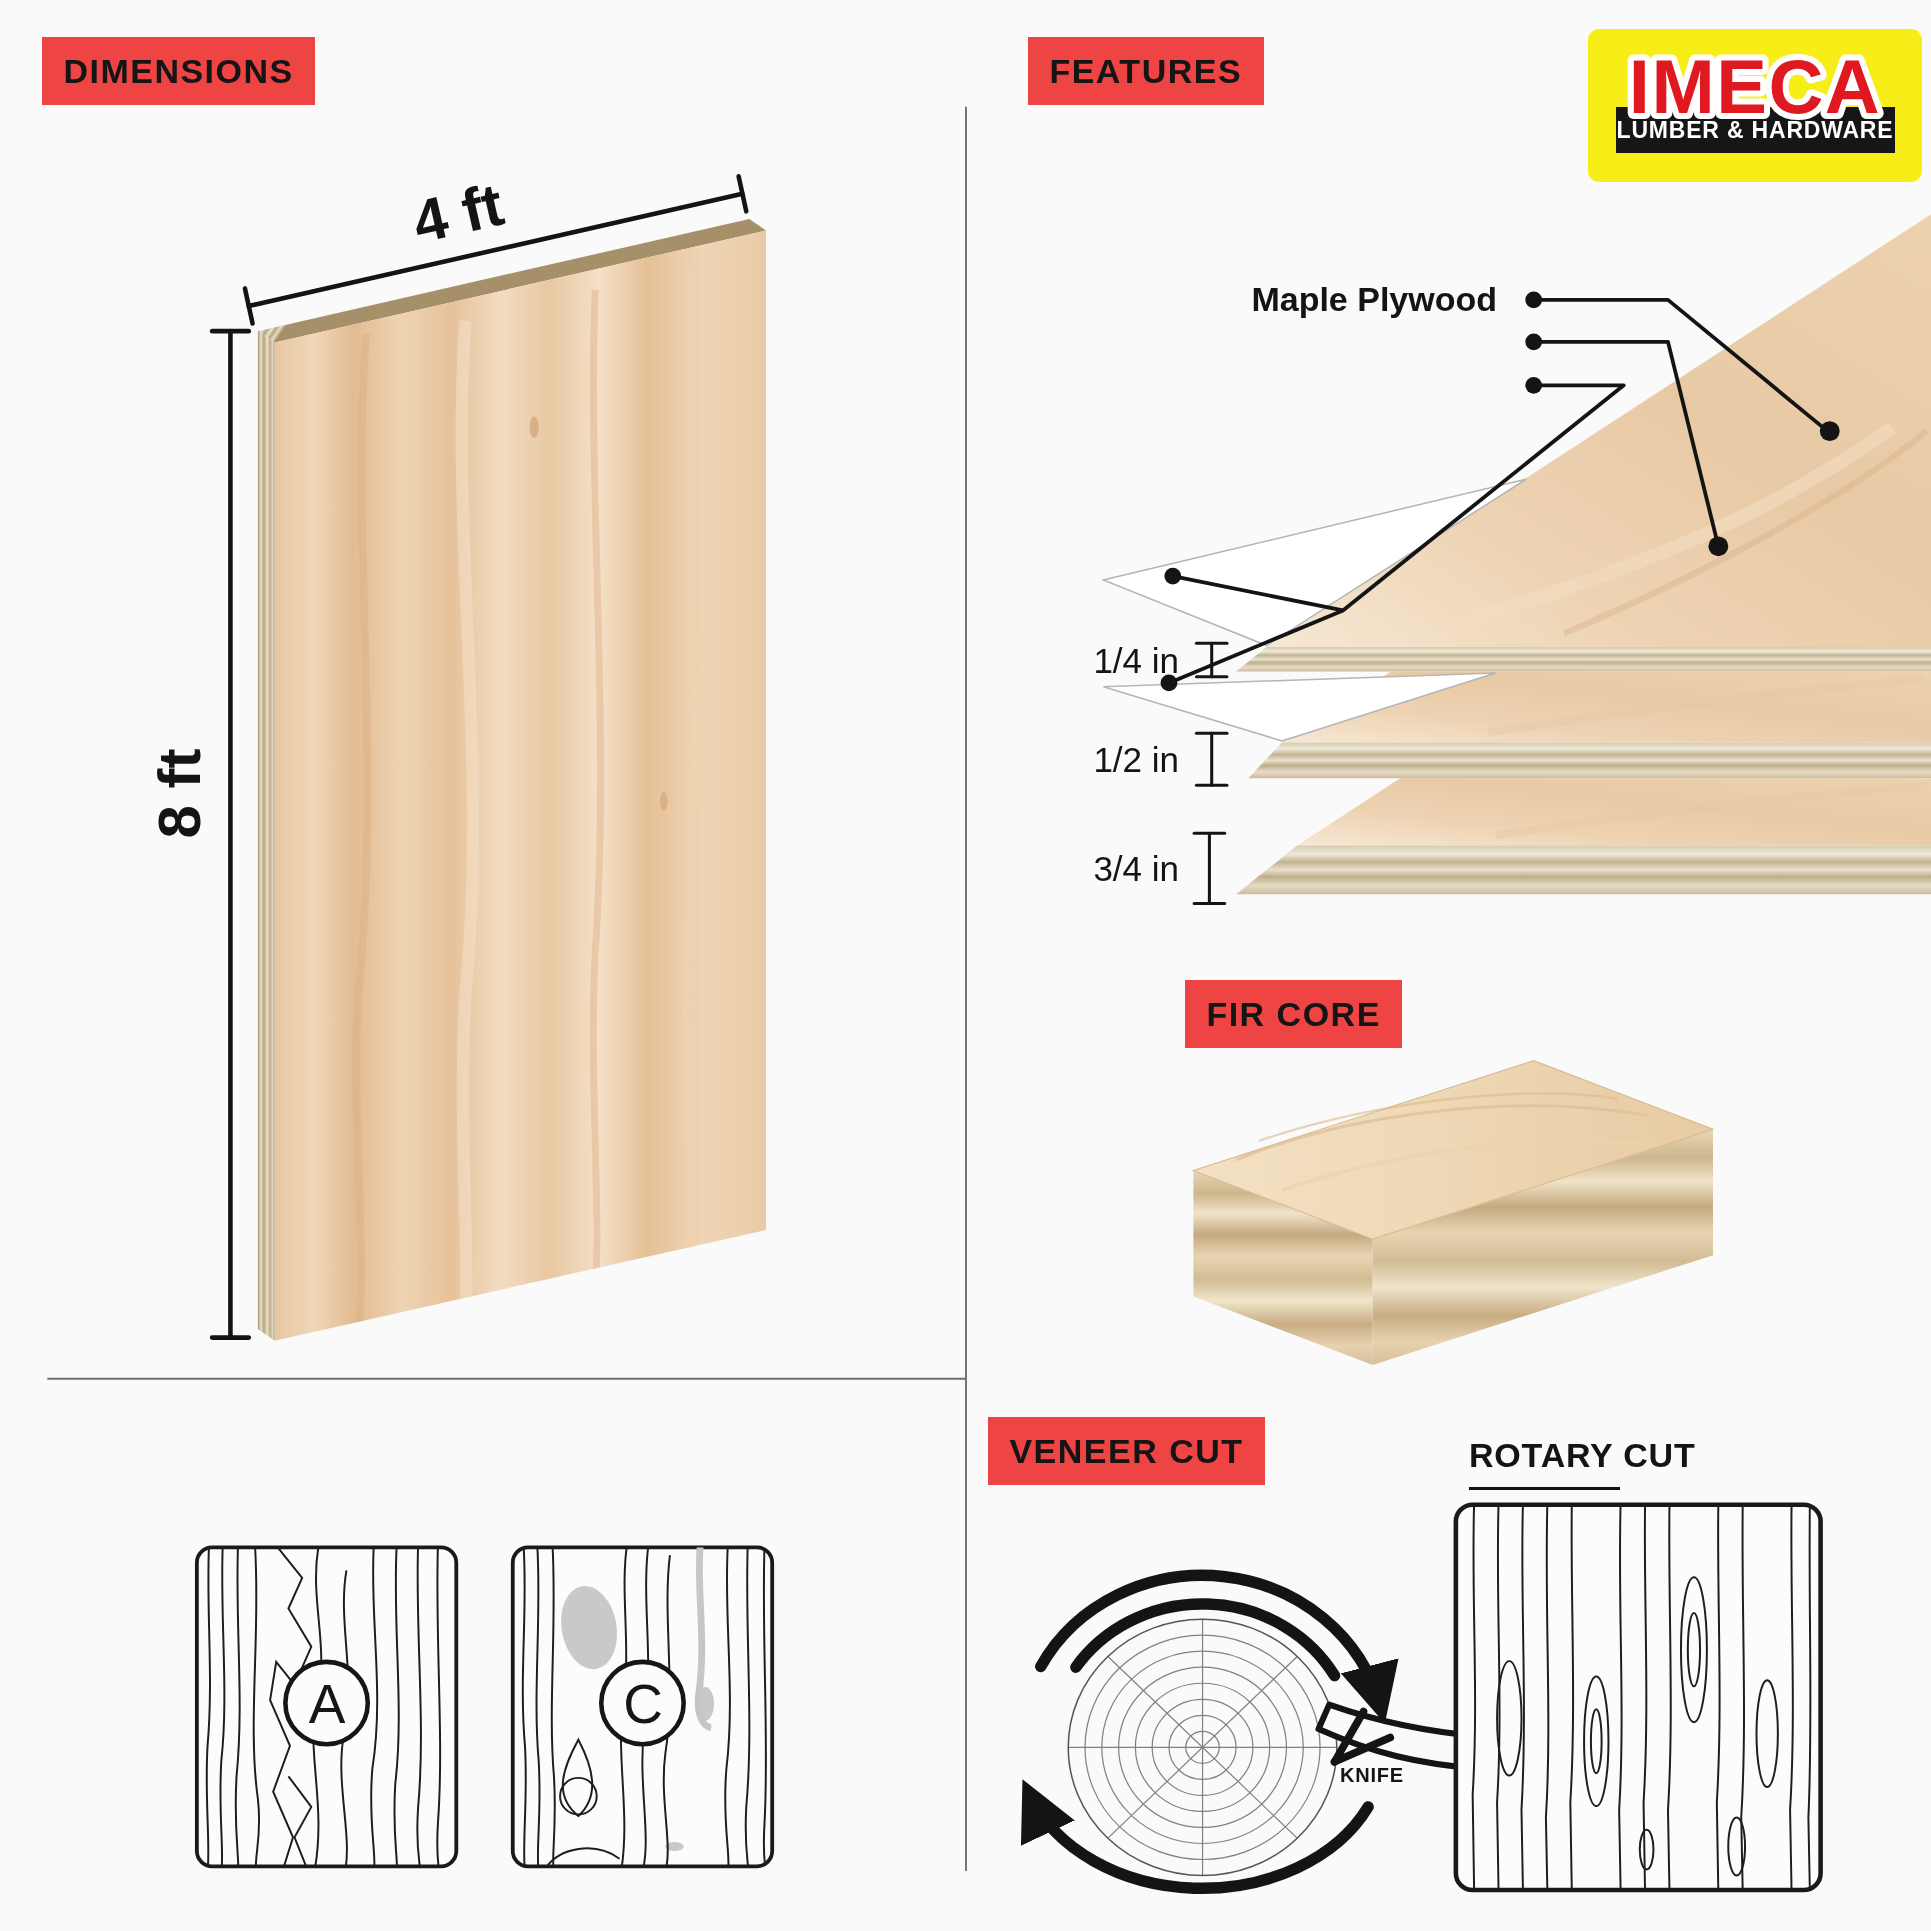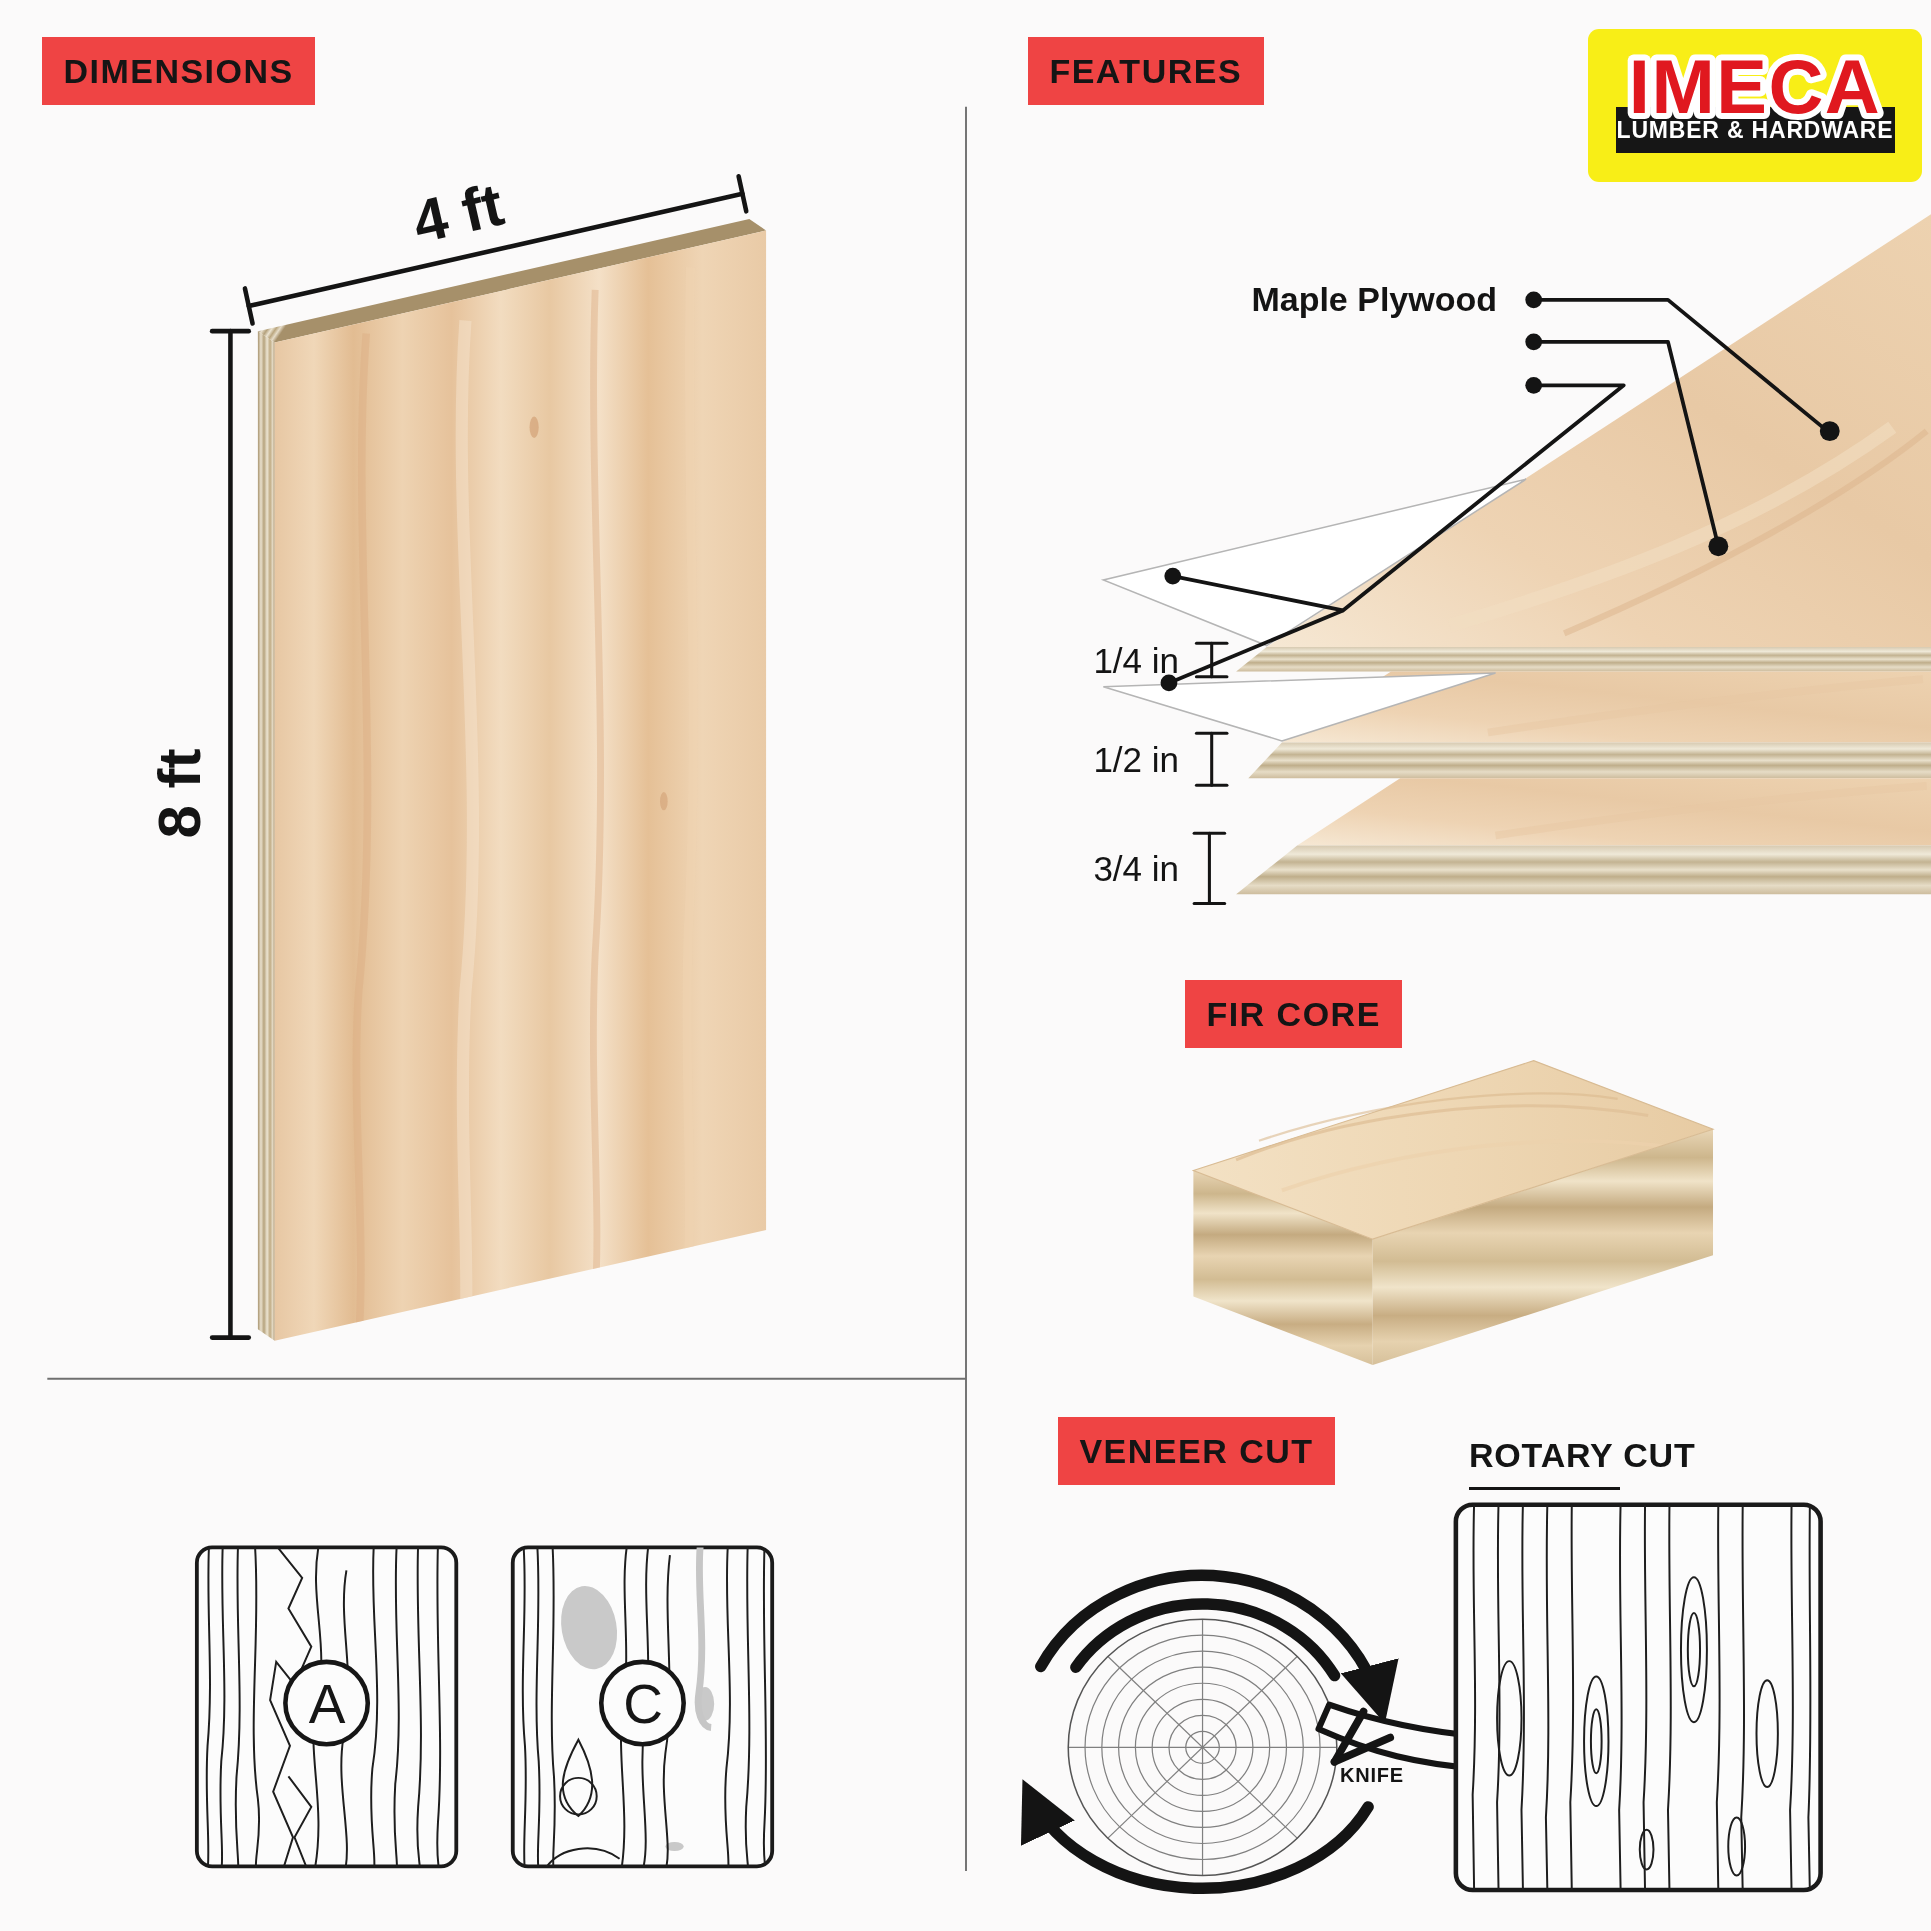--- a/index.html
+++ b/index.html
@@ -297,21 +297,21 @@
           <ellipse cx="368" cy="448" rx="11" ry="38"></ellipse>
           <ellipse cx="250" cy="452" rx="9" ry="26"></ellipse>
         </g>
       </g>
     </g>
   </svg>
 
   <div class="tag" style="left:42px;top:37px;">DIMENSIONS</div>
   <div class="tag" style="left:1028px;top:37px;">FEATURES</div>
   <div class="tag" style="left:1185px;top:980px;">FIR CORE</div>
-  <div class="tag" style="left:1058px;top:1417px;">VENEER CUT</div>
+  <div class="tag" style="left:988px;top:1417px;">VENEER CUT</div>
 
   <div class="dimtext" style="left:374px;top:179px;width:168px;height:69px;line-height:69px;transform:rotate(-13deg);">4 ft</div>
   <div class="dimtext" style="left:114px;top:759px;width:130px;height:69px;line-height:69px;transform:rotate(-90deg);">8 ft</div>
 
   <div class="callout" style="top:278px;">
     <div>Maple Plywood</div>
   </div>
 
   <div class="thick" style="top:642px;">1/4 in</div>
   <div class="thick" style="top:741px;">1/2 in</div>

